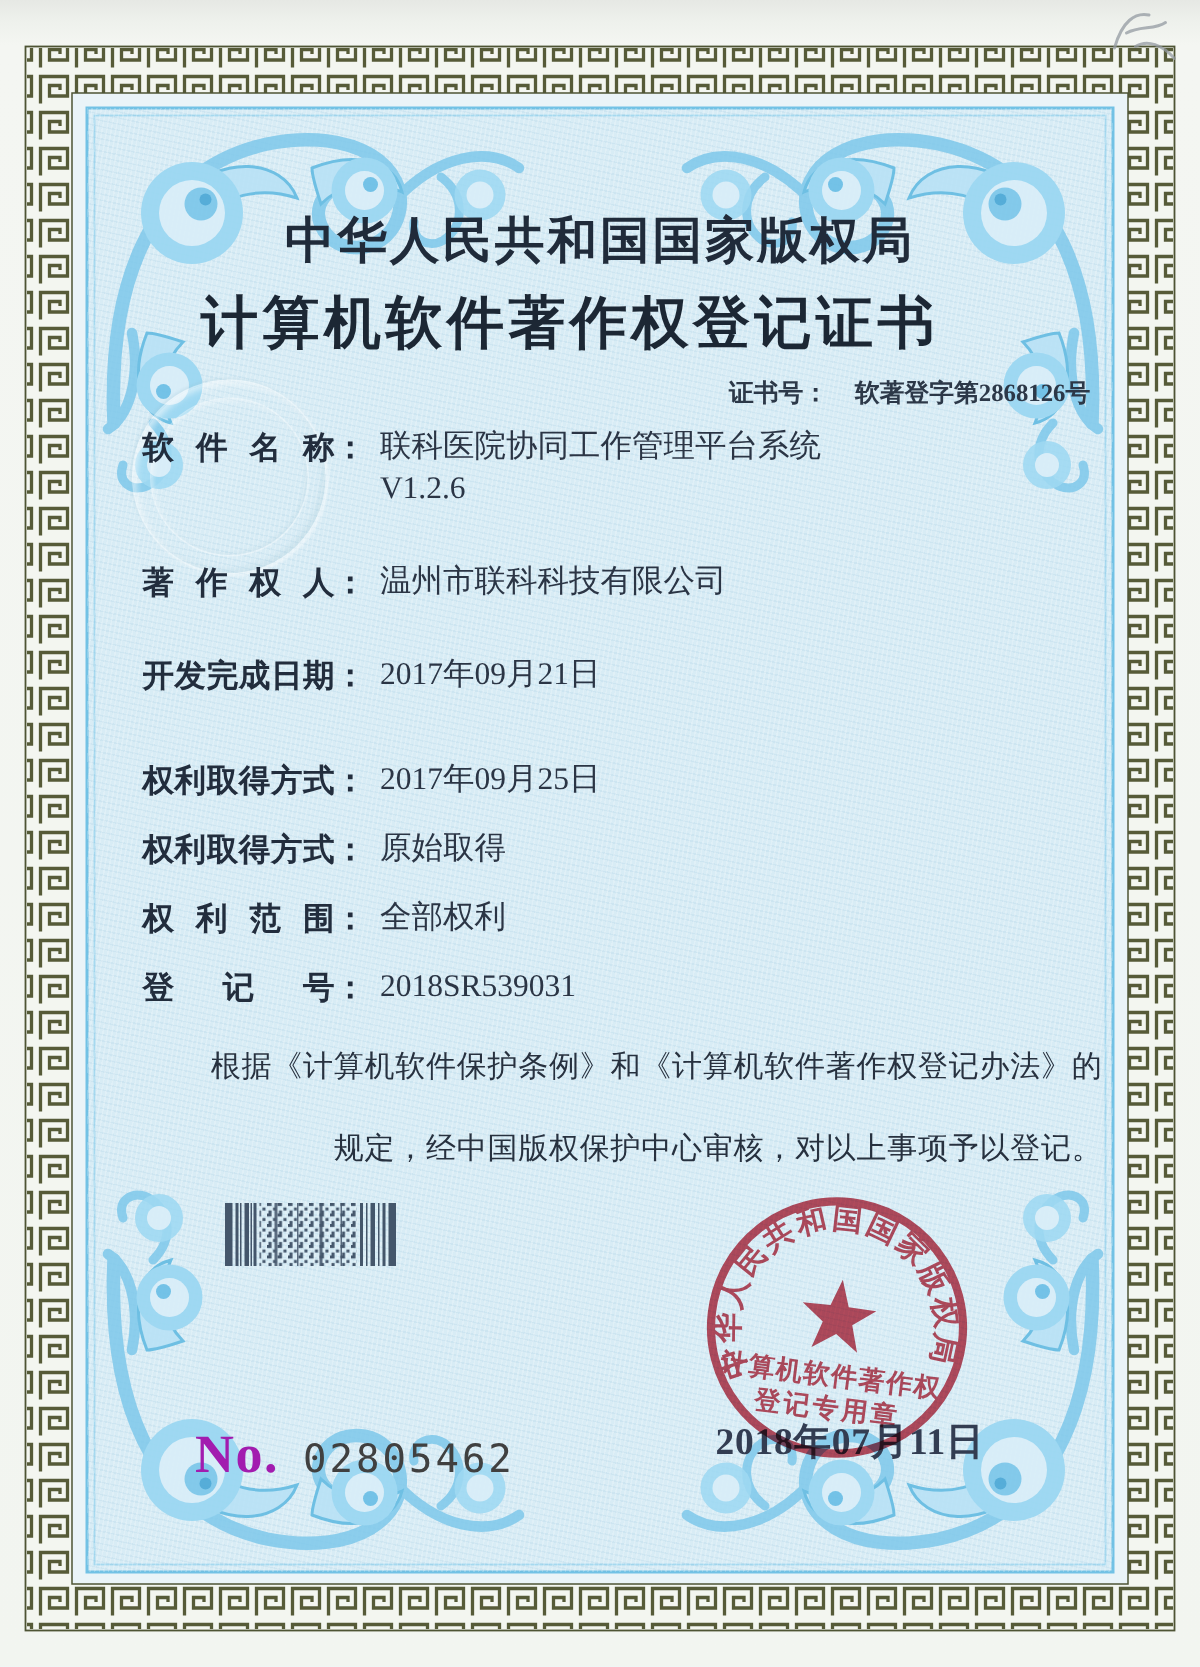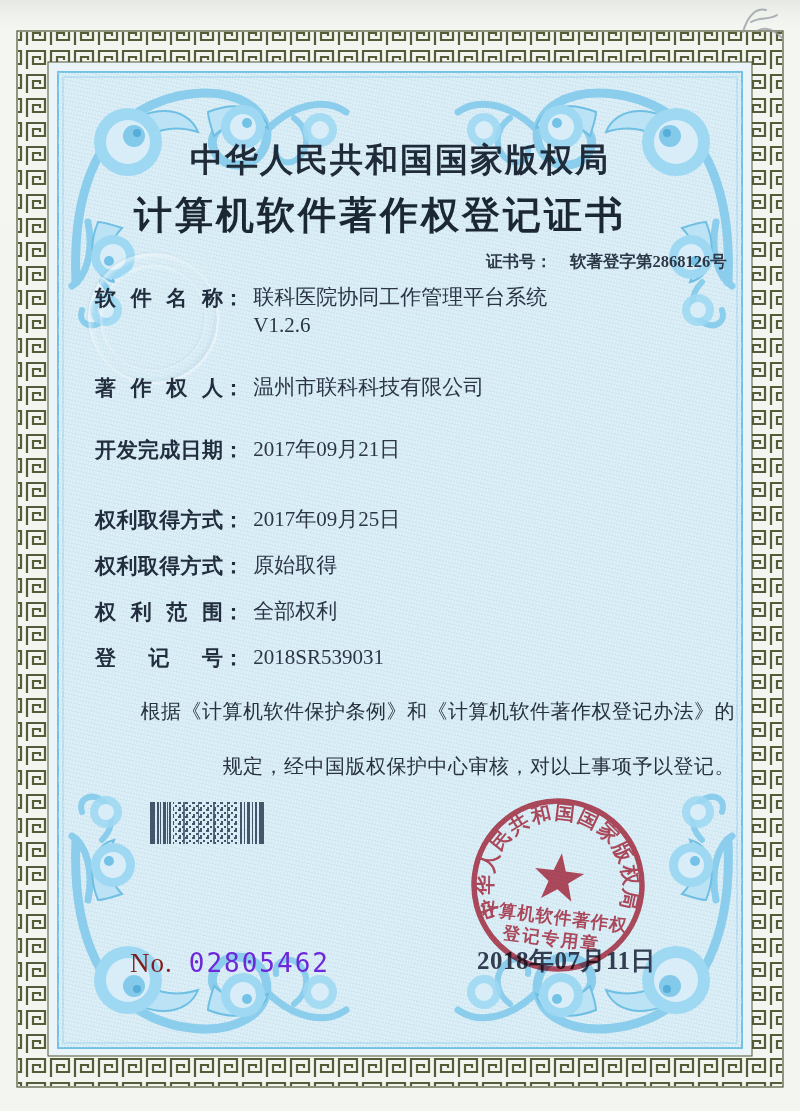--- a/index.html
+++ b/index.html
@@ -44,23 +44,23 @@
     box-shadow:1px 1px 2px rgba(255,255,255,.8),-1px -1px 2px rgba(150,190,205,.35),
       inset 2px 2px 4px rgba(255,255,255,.85),inset -2px -2px 4px rgba(150,190,205,.4);}
   .emboss .inner{position:absolute;left:11px;top:11px;right:11px;bottom:11px;border-radius:50%;
     border:1px solid rgba(255,255,255,.55);
     box-shadow:inset 1px 1px 3px rgba(255,255,255,.7),inset -1px -1px 3px rgba(150,190,205,.35);}
   .seal{left:468px;top:795px;width:180px;height:180px;transform:rotate(7deg);
     mix-blend-mode:multiply;opacity:.9;}
   .issue-date{left:477px;top:944px;font-size:25px;font-weight:700;letter-spacing:.5px;
     color:#333d52;white-space:nowrap;}
   .serial{left:130px;top:948px;white-space:nowrap;}
-  .serial .no{font-size:27px;letter-spacing:1px;color:#7f1d1d;}
+  .serial .no{font-size:36px;letter-spacing:1px;color:#a21caf;font-weight:bold;}
   .serial .num{font-family:"DejaVu Sans Mono",monospace;font-size:26px;letter-spacing:2px;
-    color:#6d28d9;margin-left:16px;}
+    color:#404040;margin-left:16px;}
   .handmark{left:733px;top:0;width:62px;height:46px;opacity:.75;}
 </style>
 </head>
 <body>
 
 <svg class="frame" xmlns="http://www.w3.org/2000/svg">
   <defs>
     <pattern id="gk" width="24" height="24" patternUnits="userSpaceOnUse">
       <rect width="24" height="24" fill="#f3f6f0"></rect>
       <path d="M3,21 L3,3 L21,3 L21,16 L9,16 L9,9 L16,9 L16,12" fill="none" stroke="#565b38" stroke-width="2.2"></path>

